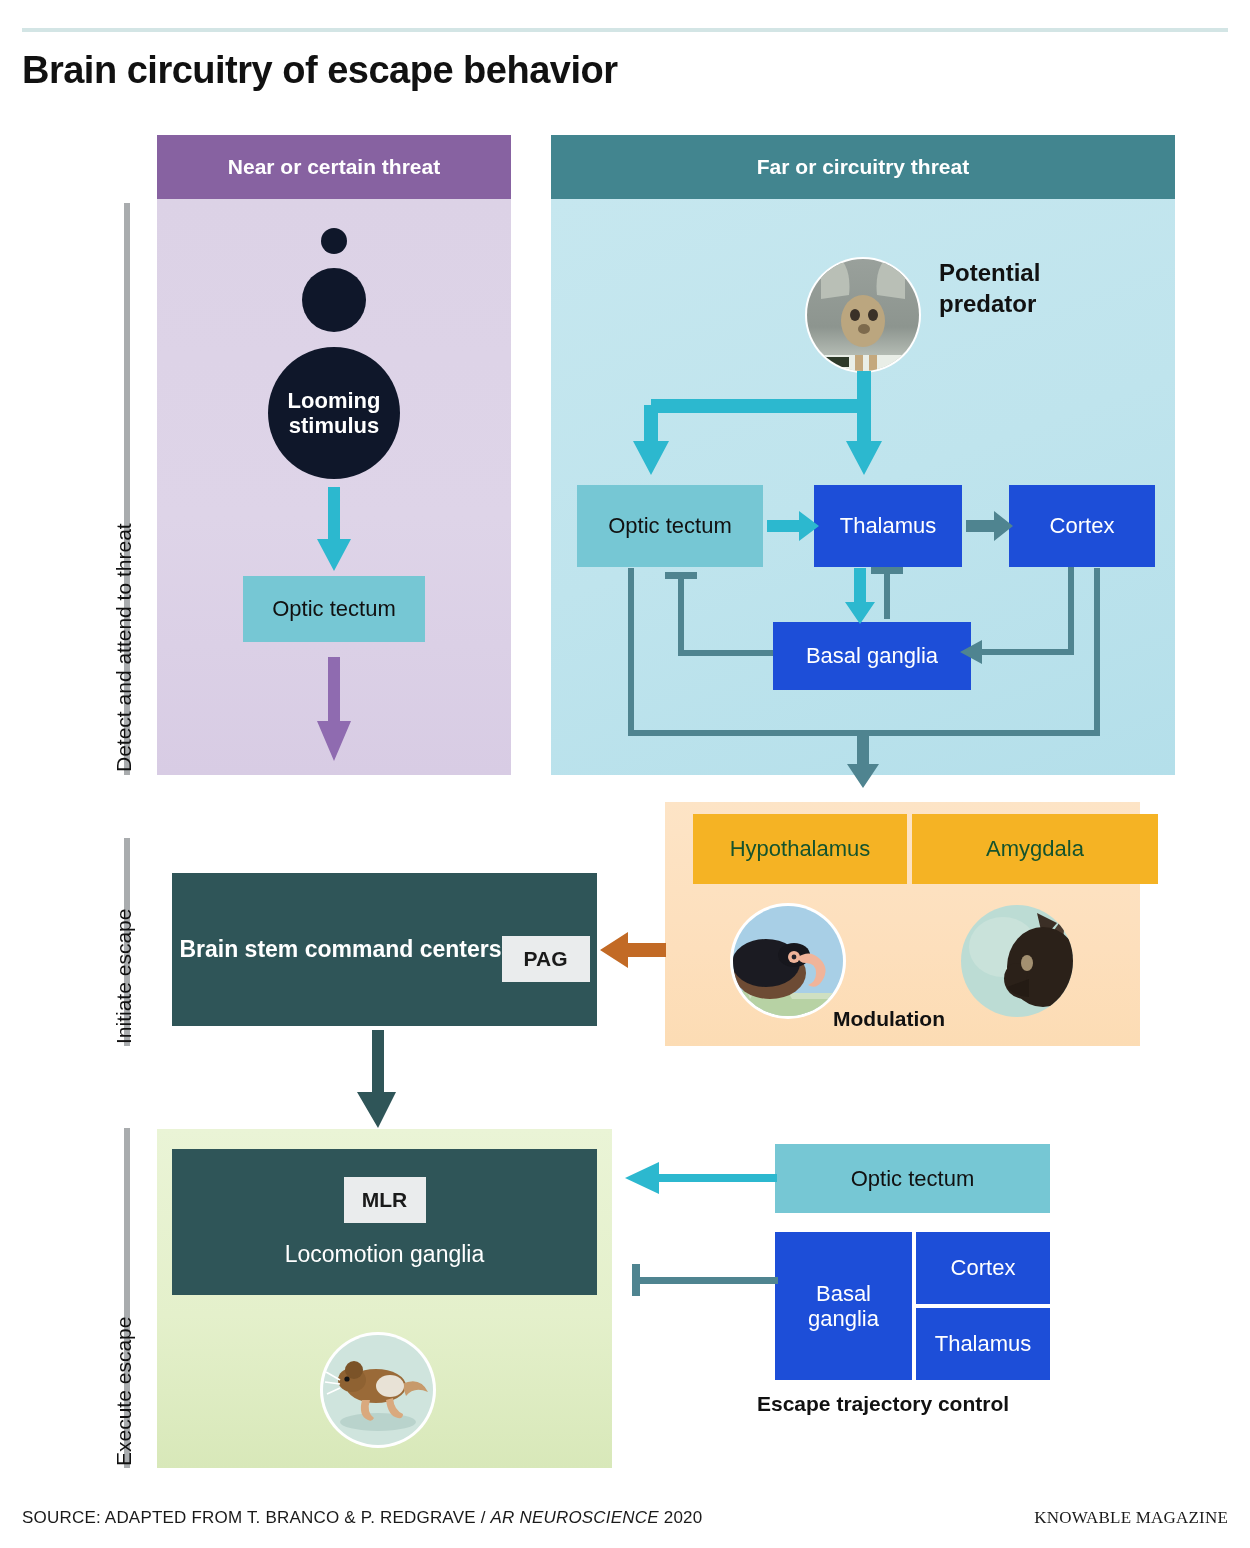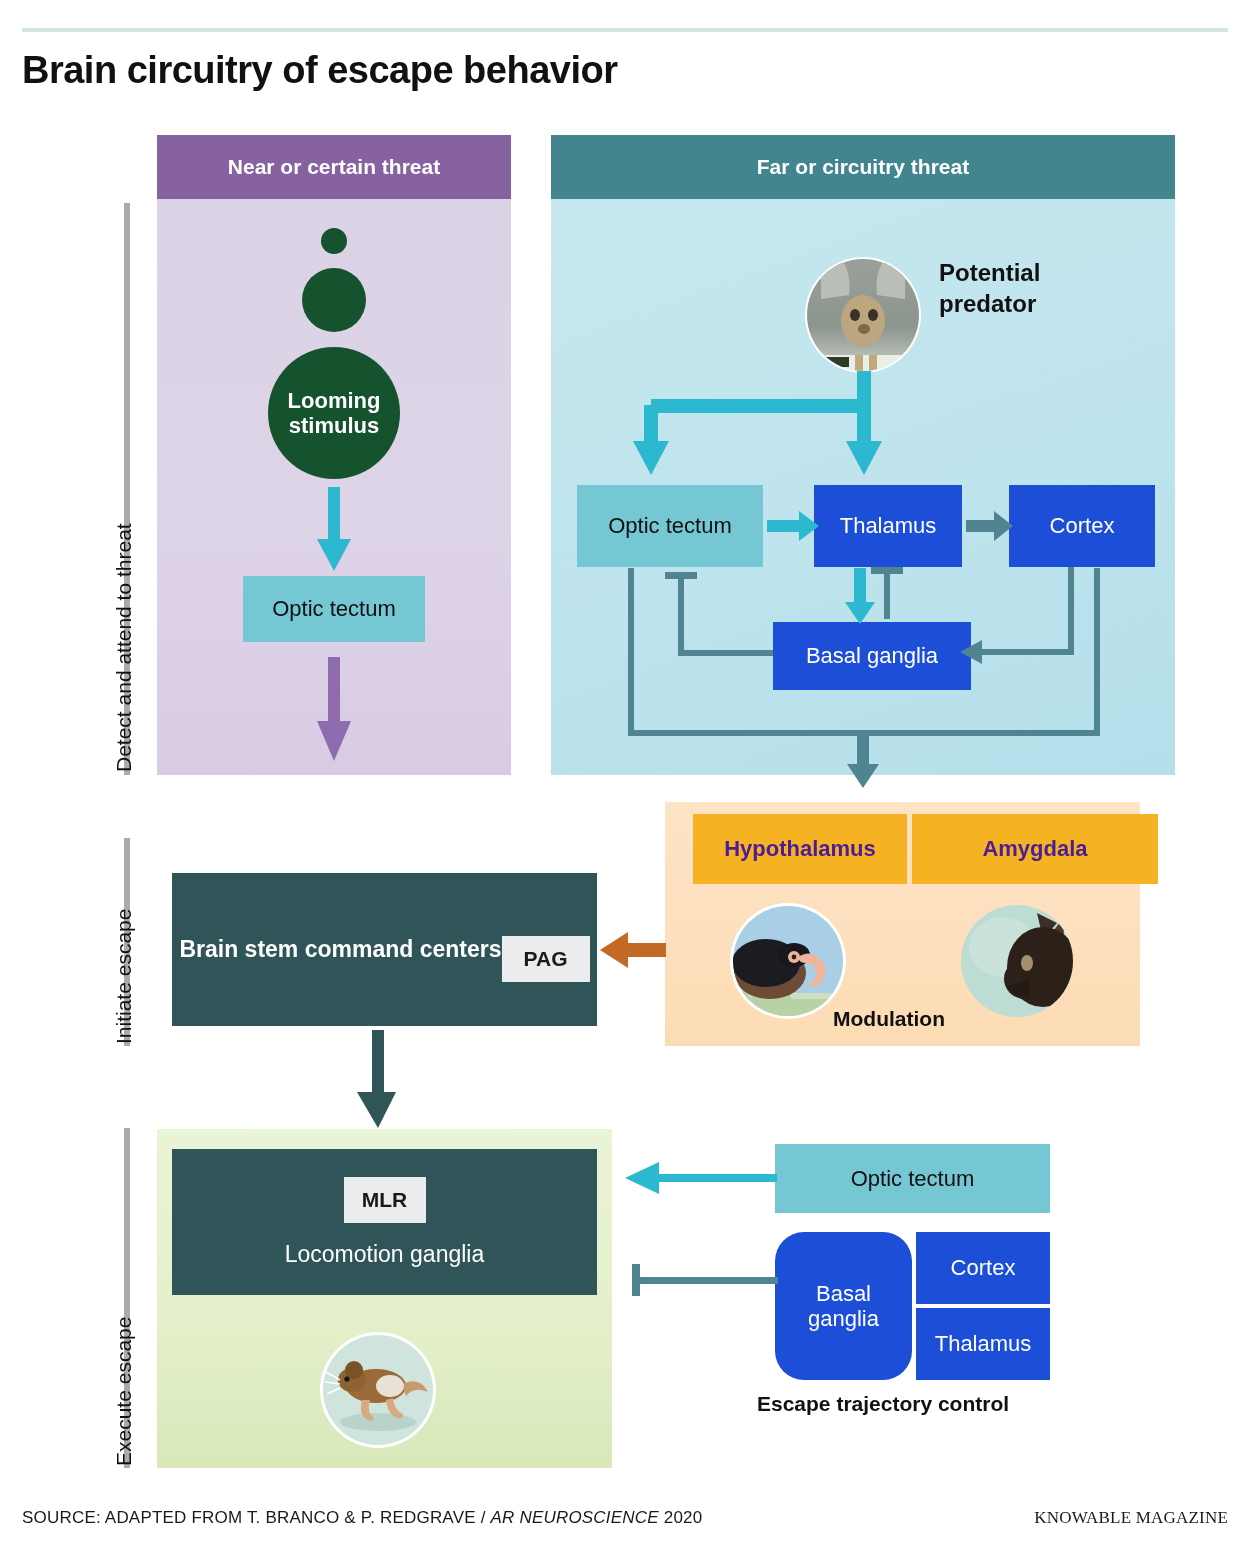--- a/index.html
+++ b/index.html
@@ -29,26 +29,26 @@
     display:flex;align-items:center;justify-content:center;text-align:center;
   }
   .panel-body{}
 
   
   .box{display:flex;align-items:center;justify-content:center;text-align:center;
        font-size:22px;line-height:1.15;}
   .box-lt{background:#76c7d4;color:#111;}          
   .box-dt{background:#1d4ed8;color:#fff;}          
   .box-deep{background:#2f5558;color:#fff;}        
-  .box-orange{background:#f5b324;color:#4c1d95;font-weight:bold;}
+  .box-orange{background:#f5b324;color:#14532d;font-weight:normal;}
   .chip{background:#eaeced;color:#1a1a1a;font-weight:bold;font-size:21px;
         display:flex;align-items:center;justify-content:center;}
 
   
-  .dot{background:#14532d;border-radius:50%;}
+  .dot{background:#0f172a;border-radius:50%;}
   .dot-label{color:#fff;font-size:22px;font-weight:bold;line-height:1.15;
              display:flex;align-items:center;justify-content:center;
              width:100%;height:100%;text-align:center;}
 
   .caption{font-size:21px;font-weight:bold;color:#111;}
 
   
   .foot{font-size:17px;color:#1a1a1a;letter-spacing:.2px;}
   .foot i{font-style:italic;}
 
@@ -267,21 +267,21 @@
   </g>
 </svg>
 
 <div class="abs box box-lt" style="left:775px;top:1144px;width:275px;height:69px;">Optic tectum</div>
 
 <svg class="abs" style="left:625px;top:1162px;" width="152" height="32" viewBox="0 0 152 32">
   <path d="M152 12 H34 V0 L0 16 L34 32 V20 h118 z" fill="#2cb8cf"></path>
 </svg>
 
 <div class="abs" style="left:775px;top:1232px;width:275px;height:148px;">
-  <div class="box box-dt abs" style="left:0;top:0;width:137px;height:148px;flex-direction:column;border-radius:29px;">
+  <div class="box box-dt abs" style="left:0;top:0;width:137px;height:148px;flex-direction:column;">
     <span>Basal</span>
     <span>ganglia</span>
   </div>
   <div class="box box-dt abs" style="left:141px;top:0;width:134px;height:72px;">Cortex</div>
   <div class="box box-dt abs" style="left:141px;top:76px;width:134px;height:72px;">Thalamus</div>
 </div>
 
 <svg class="abs" style="left:632px;top:1258px;" width="146" height="44" viewBox="0 0 146 44">
   <rect x="0" y="6" width="8" height="32" fill="#4f8490"></rect>
   <rect x="0" y="19" width="146" height="7" fill="#4f8490"></rect>

